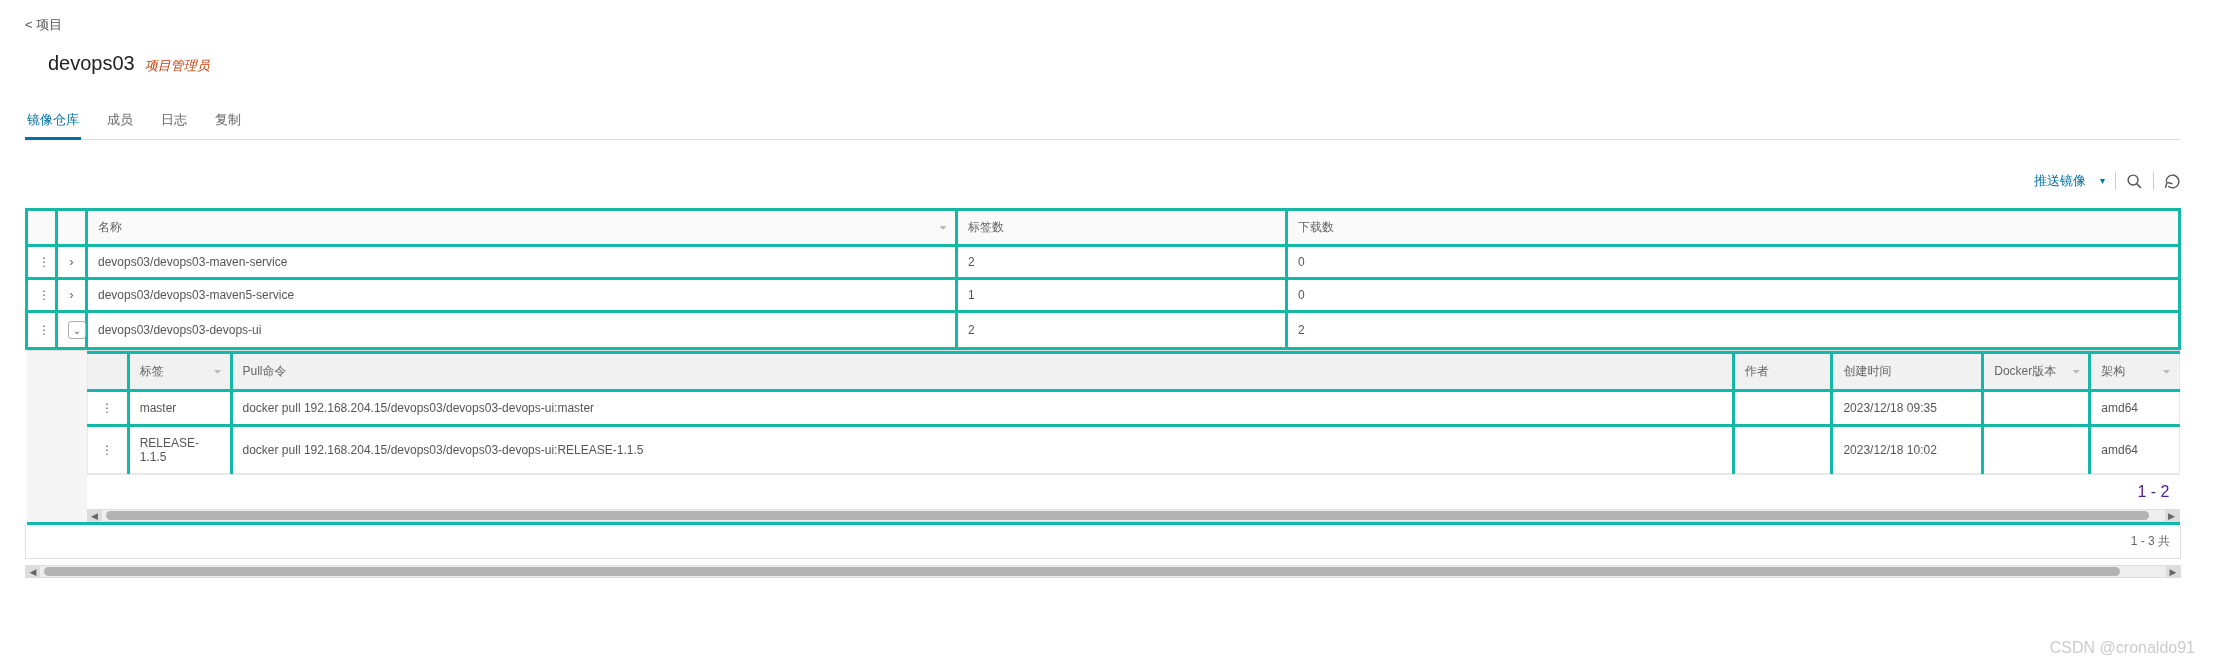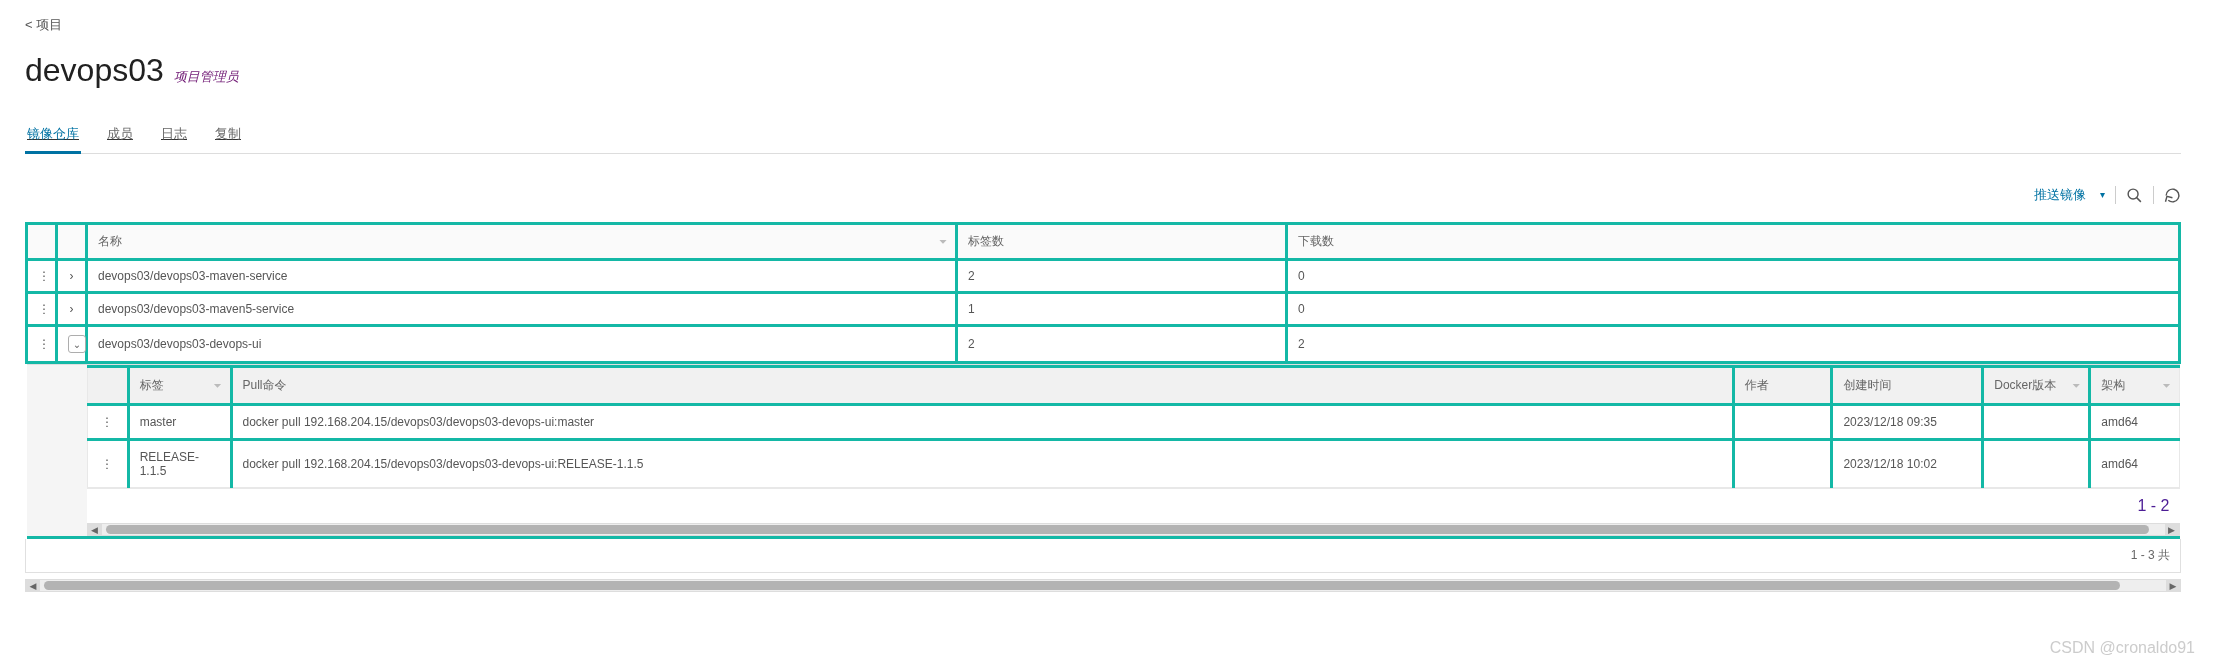--- a/index.html
+++ b/index.html
@@ -17,37 +17,37 @@
       padding: 6px 0 18px 0;
       cursor: pointer;
     }
     .header-row {
       display: flex;
       align-items: baseline;
       gap: 10px;
       margin-bottom: 30px;
     }
     .page-title {
-      font-size: 32px;
+      font-size: 20px;
       font-weight: 400;
       color: #212121;
+      margin-left: 23px;
     }
     .page-subtitle {
       font-size: 13px;
-      color: #701a75;
+      color: #c2410c;
       font-style: italic;
       text-align: center;
     }
     .tabs {
       display: flex;
       gap: 24px;
       border-bottom: 1px solid #ddd;
       margin-bottom: 28px;
       font-size: 13px;
-      text-decoration: underline;
     }
     .tab {
       padding: 6px 2px 10px 2px;
       color: #666;
       cursor: pointer;
       position: relative;
     }
     .tab.active {
       color: #0072a3;
     }

